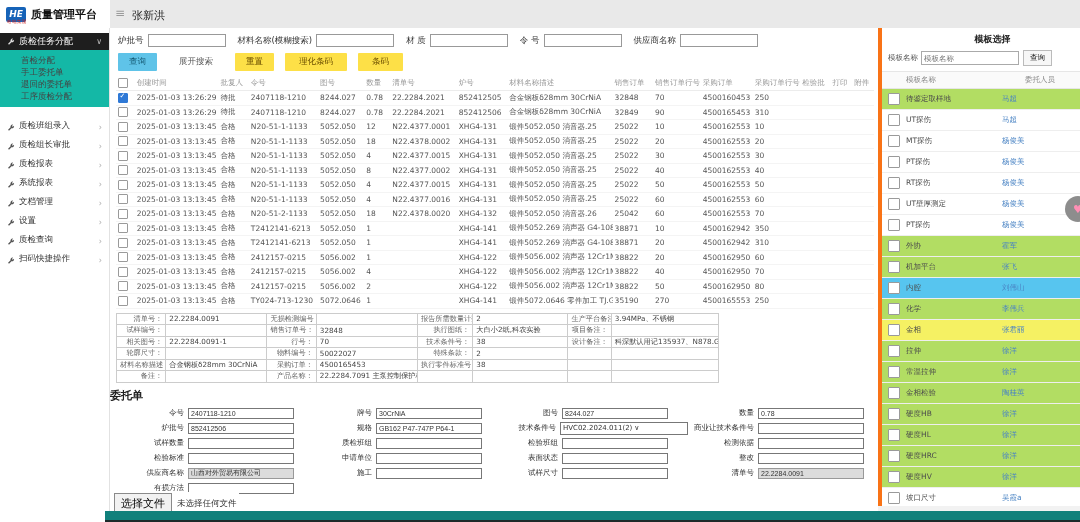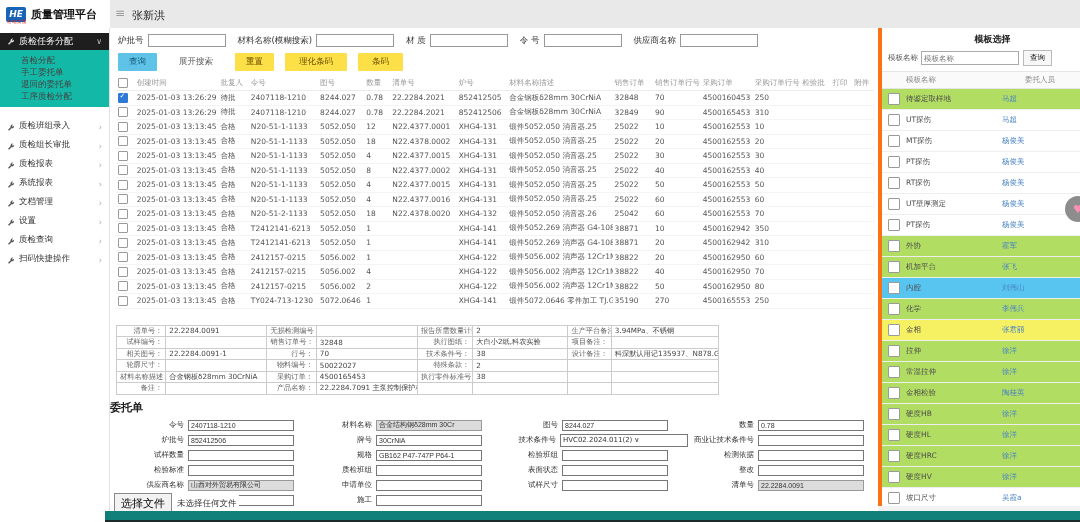--- a/index.html
+++ b/index.html
@@ -43,21 +43,21 @@
   td.c-link{color:#4a84c4}
   td.c-mat{color:#b3a05e}
   .cb{display:inline-block;width:8px;height:8px;border:1px solid #9a9a9a;background:#fff;vertical-align:middle;border-radius:1px}
   .cb.checked{background:#2f79d6;border-color:#2f79d6;position:relative}
   .cb.checked::after{content:"✓";position:absolute;left:0.5px;top:-1.5px;color:#fff;font-size:7px}
   
   .pager{display:flex;justify-content:flex-end;padding:4px 6px 2px 0}
   .pbtn{border:1px solid #ccc;background:#fff;color:#555;font-size:8px;padding:2px 8px;margin-left:-1px;cursor:pointer;white-space:nowrap}
   .pbtn.current{background:#fdf3cf}
   
-  table.detail{border-collapse:collapse;table-layout:fixed;width:603px;margin:16px 0 0 6px;font-size:7.2px}
+  table.detail{border-collapse:collapse;table-layout:fixed;width:603px;margin:4px 0 0 6px;font-size:7.2px}
   table.detail td{border:1px solid #ccc;height:10.5px;padding:0 3px;white-space:nowrap;overflow:hidden}
   td.dlabel{text-align:right;color:#666;background:#fff}
   td.dvalue{color:#444}
   
   .dele-title{font-size:11px;font-weight:bold;color:#222;padding:5px 0 3px;width:758px}
   .dele-form{display:grid;grid-template-columns:188px 186px 196px 188px;padding-left:8px}
   .dfield{display:flex;align-items:center;height:15px}
   .dfield .dl{width:66px;text-align:right;margin-right:4px;color:#333;font-size:7.5px;white-space:nowrap;overflow:hidden}
   .dfield input,.dfield .sel{width:106px;height:11px;border:1px solid #777;font-size:7px;padding:0 2px;box-sizing:border-box;background:#fff;color:#333}
   .dfield .ro{background:#dcdcdc;border-color:#999}
@@ -626,24 +626,20 @@
           <span class="dl">供应商名称</span>
           <input class="ro" readonly="" value="山西对外贸易有限公司" style="">
         </div>
         <div class="dfield">
           <span class="dl">有损方法</span>
           <input style="">
         </div>
       </div>
     <div>
         <div class="dfield">
-          <span class="dl">材料名称</span>
-          <input class="ro" readonly="" value="合金结构钢δ28mm 30Cr" style="">
-        </div>
-        <div class="dfield">
           <span class="dl">牌号</span>
           <input value="30CrNiA" style="">
         </div>
         <div class="dfield">
           <span class="dl">规格</span>
           <input value="GB162 P47-747P P64-1" style="">
         </div>
         <div class="dfield">
           <span class="dl">质检班组</span>
           <input style="">

